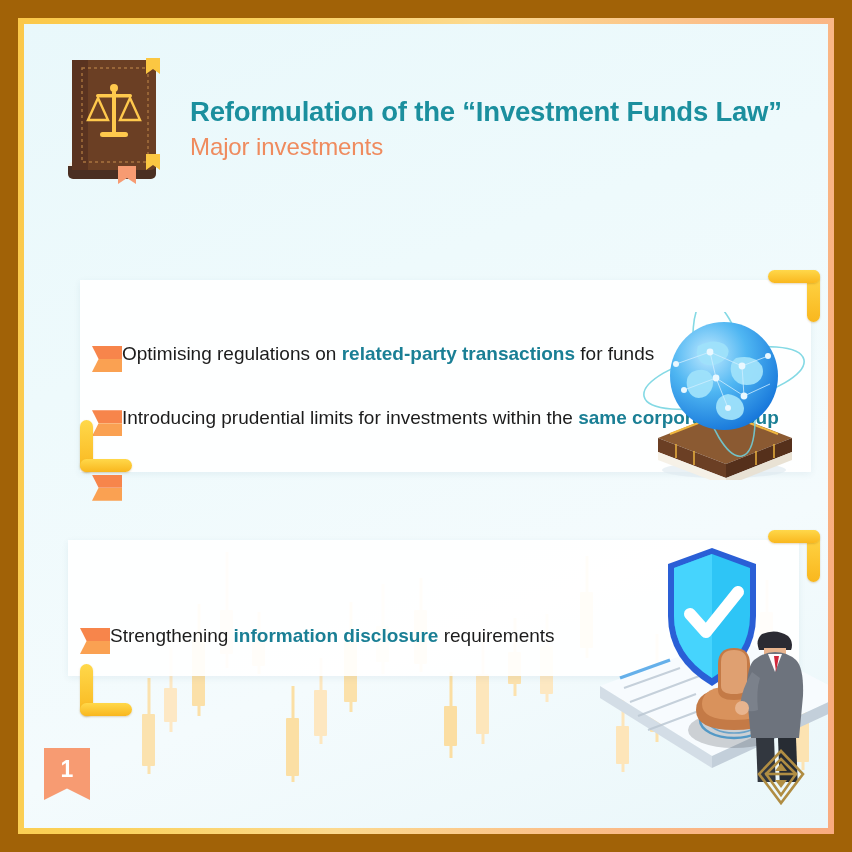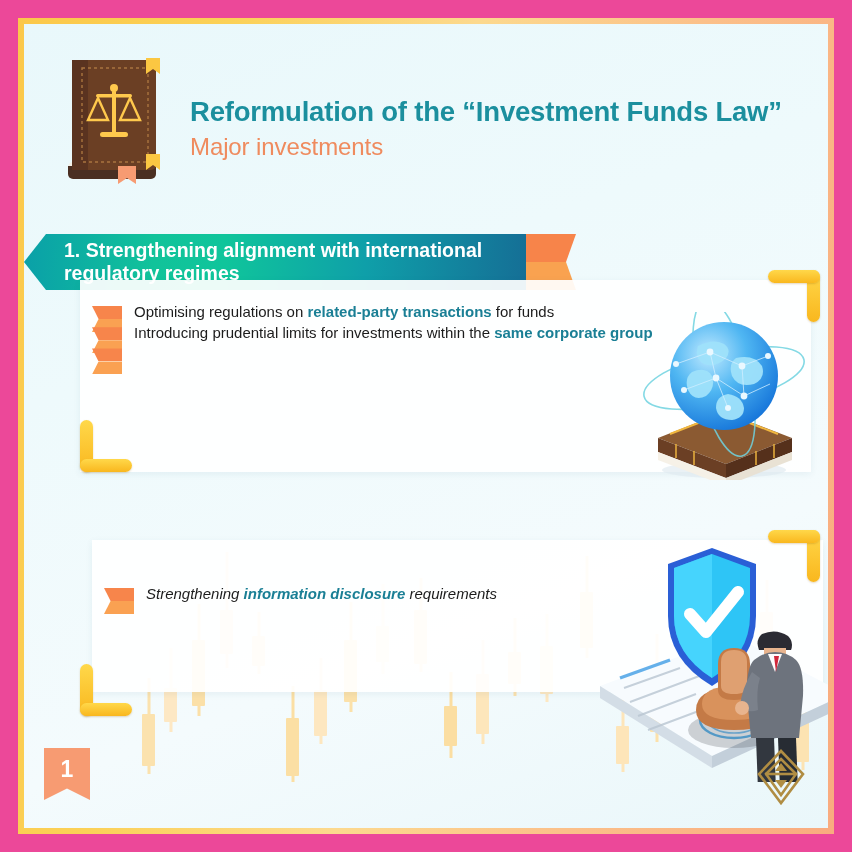--- a/index.html
+++ b/index.html
@@ -4,21 +4,21 @@
 <style>
   * { box-sizing: border-box; margin: 0; padding: 0; }
   html, body {
     width: 852px; height: 852px;
     font-family: "Liberation Sans", sans-serif;
     overflow: hidden;
   }
   .poster {
     position: relative;
     width: 852px; height: 852px;
-    background: #ec4899;
+    background: #a16207;
   }
   
   .frame {
     position: absolute;
     left: 18px; top: 18px; right: 18px; bottom: 18px;
     padding: 6px;
     background: linear-gradient(100deg, #fbc84a 0%, #fbd157 22%, #fcd98e 48%, #fbc08a 72%, #f9ab7f 100%);
   }
   .canvas {
     position: relative;
@@ -75,24 +75,25 @@
   .card {
     position: relative;
     background: #ffffff;
     box-shadow: 0 2px 7px rgba(30,90,110,0.07);
   }
   .card.translucent { background: rgba(255,255,255,0.92); }
 
   ul.bullets { list-style: none; }
   ul.bullets li {
     position: relative;
-    padding-left: 54px;
-    font-size: 15px;
+    padding-left: 42px;
+    font-size: 19px;
     line-height: 1.28;
     color: #1c1c1c;
+    margin-top: 40px;
   }
   .bullet-mark {
     position: absolute; left: 12px; top: 4px;
     width: 30px; height: 26px;
   }
   .bullet-mark .bm-top, .bullet-mark .bm-bot {
     position: absolute; left: 0; width: 100%; height: 50%;
   }
   .bullet-mark .bm-top { top: 0; background: #f7854b; clip-path: polygon(0 0, 100% 0, 100% 100%, 22% 100%); }
   .bullet-mark .bm-bot { bottom: 0; background: #faa152; clip-path: polygon(22% 0, 100% 0, 100% 100%, 0 100%); }
@@ -248,32 +249,20 @@
           </svg>
         </div>
         <div class="titles">
           <div class="title-main">Reformulation of the “Investment Funds Law”</div>
           <div class="title-sub">Major investments</div>
         </div>
       </div>
 
       <div class="section" style="left:0; top:210px; width:100%;">
 
-        <div class="banner-wrap" style="margin-left:0; width:552px;">
-          <div class="banner" style="flex:1;">
-            <div class="banner-text">
-              <span>1.</span>
-              <span>Strengthening alignment with international regulatory regimes</span>
-            </div>
-          </div>
-          <div class="banner-tail">
-            <div class="t-top"></div>
-              <div class="t-bot"></div>
-          </div>
-        </div>
 
         <div class="card translucent" style="position:absolute; left:56px; top:46px; width:731px; height:192px;">
           <ul class="bullets" style="padding:22px 0 0 0;" id="s1-list">
               <li style="margin-bottom: 2px;"><span class="bullet-mark">
                   <span class="bm-top"></span>
                   <span class="bm-bot"></span>
                 </span><span><span>Optimising regulations on </span><span class="hl">related-party transactions</span><span> for funds</span></span></li>
               <li style="margin-bottom: 2px;"><span class="bullet-mark">
                   <span class="bm-top"></span>
                   <span class="bm-bot"></span>
@@ -348,21 +337,21 @@
         </div>
         <div class="bracket tr" style="left:744px; top:36px;">
           <i class="v"></i>
             <i class="h"></i>
         </div>
       </div>
 
       <div class="section" style="left:0; top:470px; width:100%;">
 
 
-        <div class="card translucent" style="position:absolute; left:68px; top:46px; width:731px; height:152px;font-style:italic;">
+        <div class="card translucent" style="position:absolute; left:44px; top:46px; width:731px; height:136px;">
           <ul class="bullets" style="padding:44px 0 0 0;" id="s2-list">
               <li style="margin-bottom: 16px;"><span class="bullet-mark">
                   <span class="bm-top"></span>
                   <span class="bm-bot"></span>
                 </span><span><span>Strengthening </span><span class="hl">information disclosure</span><span> requirements</span></span></li>
             </ul>
         </div>
 
         <div class="illus" style="left:560px; top:50px; width:268px; height:238px;">
           <svg width="268" height="238" viewBox="0 0 268 238">

